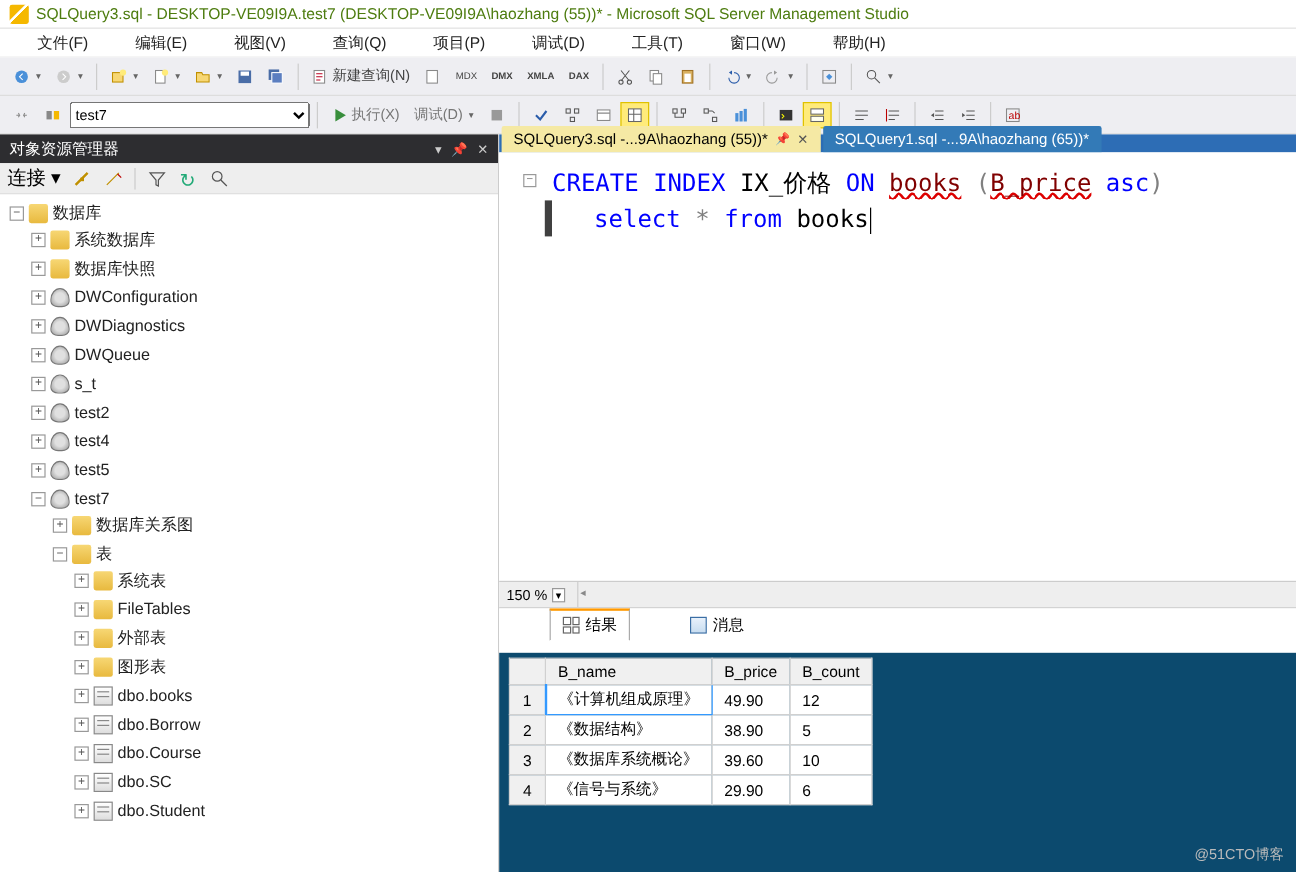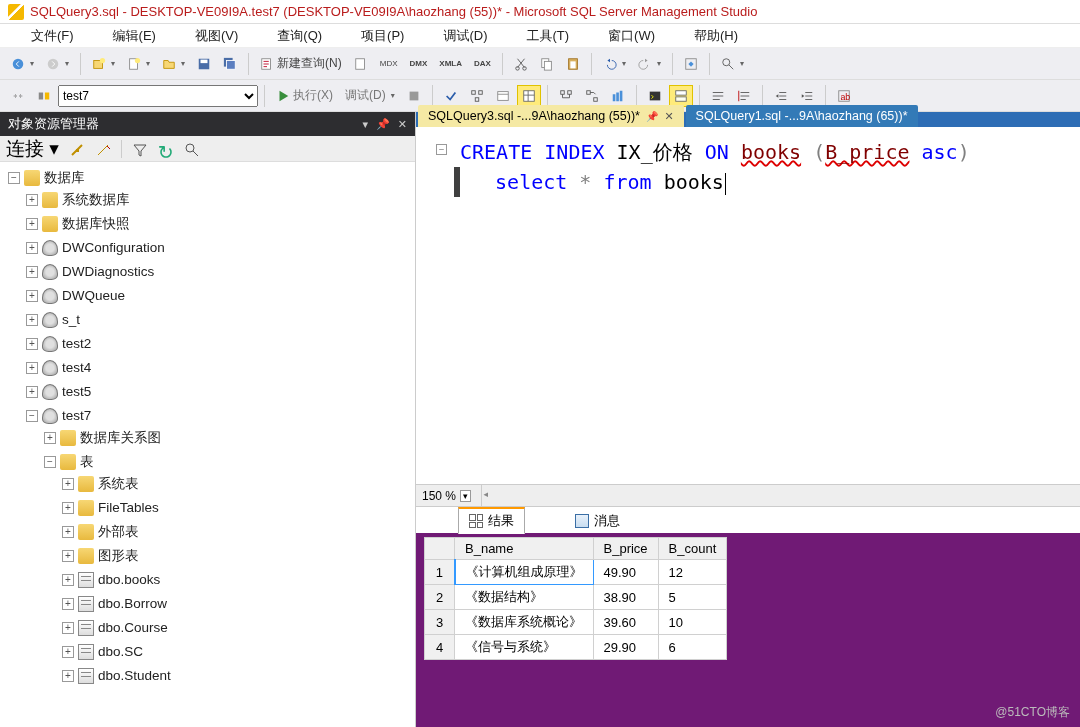--- a/index.html
+++ b/index.html
@@ -1,35 +1,35 @@
 <!DOCTYPE html>
 <html><head>
 <meta charset="utf-8">
 <style>
   * { box-sizing: border-box; margin: 0; padding: 0; }
   body { font-family: "Microsoft YaHei", "Segoe UI", sans-serif; font-size: 13px; background: #fff; color: #000; width: 1080px; height: 727px; overflow: hidden; position: relative; }
   .titlebar { background: #fff; padding: 4px 8px; display: flex; align-items: center; gap: 6px; border-bottom: 1px solid #ddd; height: 24px; }
   .titlebar .icon { width: 16px; height: 16px; background: linear-gradient(135deg,#f5b800 40%,#fff 41%,#fff 50%,#f5b800 51%); border-radius:2px; flex:none; }
-  .titlebar .title { color: #b91c1c; font-size: 13px; white-space: nowrap; }
+  .titlebar .title { color: #4d7c0f; font-size: 13px; white-space: nowrap; }
   .menubar { display: flex; gap: 18px; padding: 4px 10px; background: #fff; color: #222; border-bottom: 1px solid #eee; height: 24px; align-items:center; }
   .menubar span { cursor: default; margin-left: 21px; }
   .toolbar { display: flex; align-items: center; gap: 2px; padding: 2px 6px; background: #eeeef2; border-bottom: 1px solid #ddd; height: 32px; }
   .toolbar .sep { width: 1px; height: 22px; background: #ccc; margin: 0 4px; }
   .tbtn { min-width: 22px; height: 22px; display: flex; align-items: center; justify-content: center; padding: 0 4px; color: #444; cursor: default; border:1px solid transparent; font-size:12px; gap:3px; }
   .tbtn svg { width:14px; height:14px; }
   .tbtn .drop { font-size:8px; color:#666; margin-left:2px; }
   .tdropdown { height:22px; font-size:12px; }
   .exec { color:#777; }
   .play { color:#388e3c; }
   .yellowhl { background:#ffeb7a; border:1px solid #e0c200; }
   .body-row { display: flex; height: calc(727px - 24px - 24px - 32px - 32px); }
   .sidebar { width: 416px; border-right: 1px solid #ccc; display: flex; flex-direction: column; background: #f5f5f5; }
   .side-title { background: #2d2d30; color: #fff; padding: 4px 8px; display: flex; align-items: center; justify-content: space-between; font-size: 13px; height: 24px; }
   .side-title .ctrls { display:flex; gap:8px; color:#ccc; font-size:11px; }
-  .side-toolbar { background: #eee; padding: 3px 6px; display:flex; align-items:center; gap:10px; border-bottom:1px solid #ddd; height:26px; font-size:19px;}
+  .side-toolbar { background: #eee; padding: 3px 6px; display:flex; align-items:center; gap:10px; border-bottom:1px solid #ddd; height:26px; font-size:16px;}
   .side-toolbar .sep { width:1px; height:18px; background:#ccc; }
   .side-toolbar .tico { width:16px; height:16px; display:inline-block; }
   .tree { flex:1; background:#fff; overflow:auto; padding:4px 0 4px 2px; font-size:13.5px; color:#222; }
   .tree ul { list-style:none; padding-left:18px; }
   .tree > ul { padding-left:6px; }
   .tree li { padding:2px 0; white-space:nowrap; display:flex; flex-direction:column; }
   .tree .row { display:flex; align-items:center; gap:4px; line-height:20px; }
   .tree .tw { width:12px; height:12px; border:1px solid #999; font-size:10px; line-height:10px; text-align:center; background:#fff; cursor:default; flex:none; color:#555;}
   .tree .ico { width:16px; height:16px; flex:none; display:inline-block; }
   .folder { background: linear-gradient(#f7d774,#e8b93e); border-radius:2px; }
@@ -52,21 +52,21 @@
   .txt-black { color:#000; }
   .cursor { display:inline-block; width:1px; height:22px; background:#000; vertical-align:middle; margin-left:1px;}
   .zoombar { height:22px; background:#eee; border-bottom:1px solid #ccc; display:flex; align-items:center; padding:0 6px; gap:4px; font-size:12px;}
   .zoombar .zbtn { border:1px solid #999; padding:0 2px; font-size:9px; background:#fff;}
   .result-tabs { display:flex; gap:4px; padding:2px 6px 0 6px; background:#fff; height:26px; align-items:flex-end;}
   .rtab { display:flex; align-items:center; gap:5px; padding:3px 10px; font-size:13px; cursor:default;margin-left:36px; }
   .rtab.active { border:1px solid #aaa; border-bottom:1px solid #fff; background:#fff; position:relative; top:1px; border-top:2px solid #f90;}
   .rgrid { width:14px; height:14px; display:grid; grid-template-columns:1fr 1fr; grid-template-rows:1fr 1fr; gap:1px; }
   .rgrid span { background:#fff; border:1px solid #666;}
   .rmsg { width:14px; height:14px; border:1px solid #3a6ea5; background:linear-gradient(#e8f1fb,#c8ddf0); }
-  .results { flex:1; background:#701a75; padding:4px 8px; overflow:auto; }
+  .results { flex:1; background:#0c4a6e; padding:4px 8px; overflow:auto;margin-top:11px; }
   table.resgrid { border-collapse:collapse; font-size:13px; }
   table.resgrid th, table.resgrid td { border:1px solid #d0d0d0; padding:3px 10px; text-align:left; background:#fff; min-width:60px;}
   table.resgrid th { background:#f0f0f0; font-weight:normal; }
   table.resgrid td.rownum { background:#f0f0f0; text-align:center; width:30px; min-width:30px;}
   table.resgrid th.corner { background:#f0f0f0; width:30px; min-width:30px;}
   table.resgrid td.sel { border:1px solid #3399ff; border-left:2px solid #3399ff; }
   .watermark { position:absolute; right:10px; bottom:6px; color:#bbb; font-size:12px; }
 </style>
 </head>
 <body>

